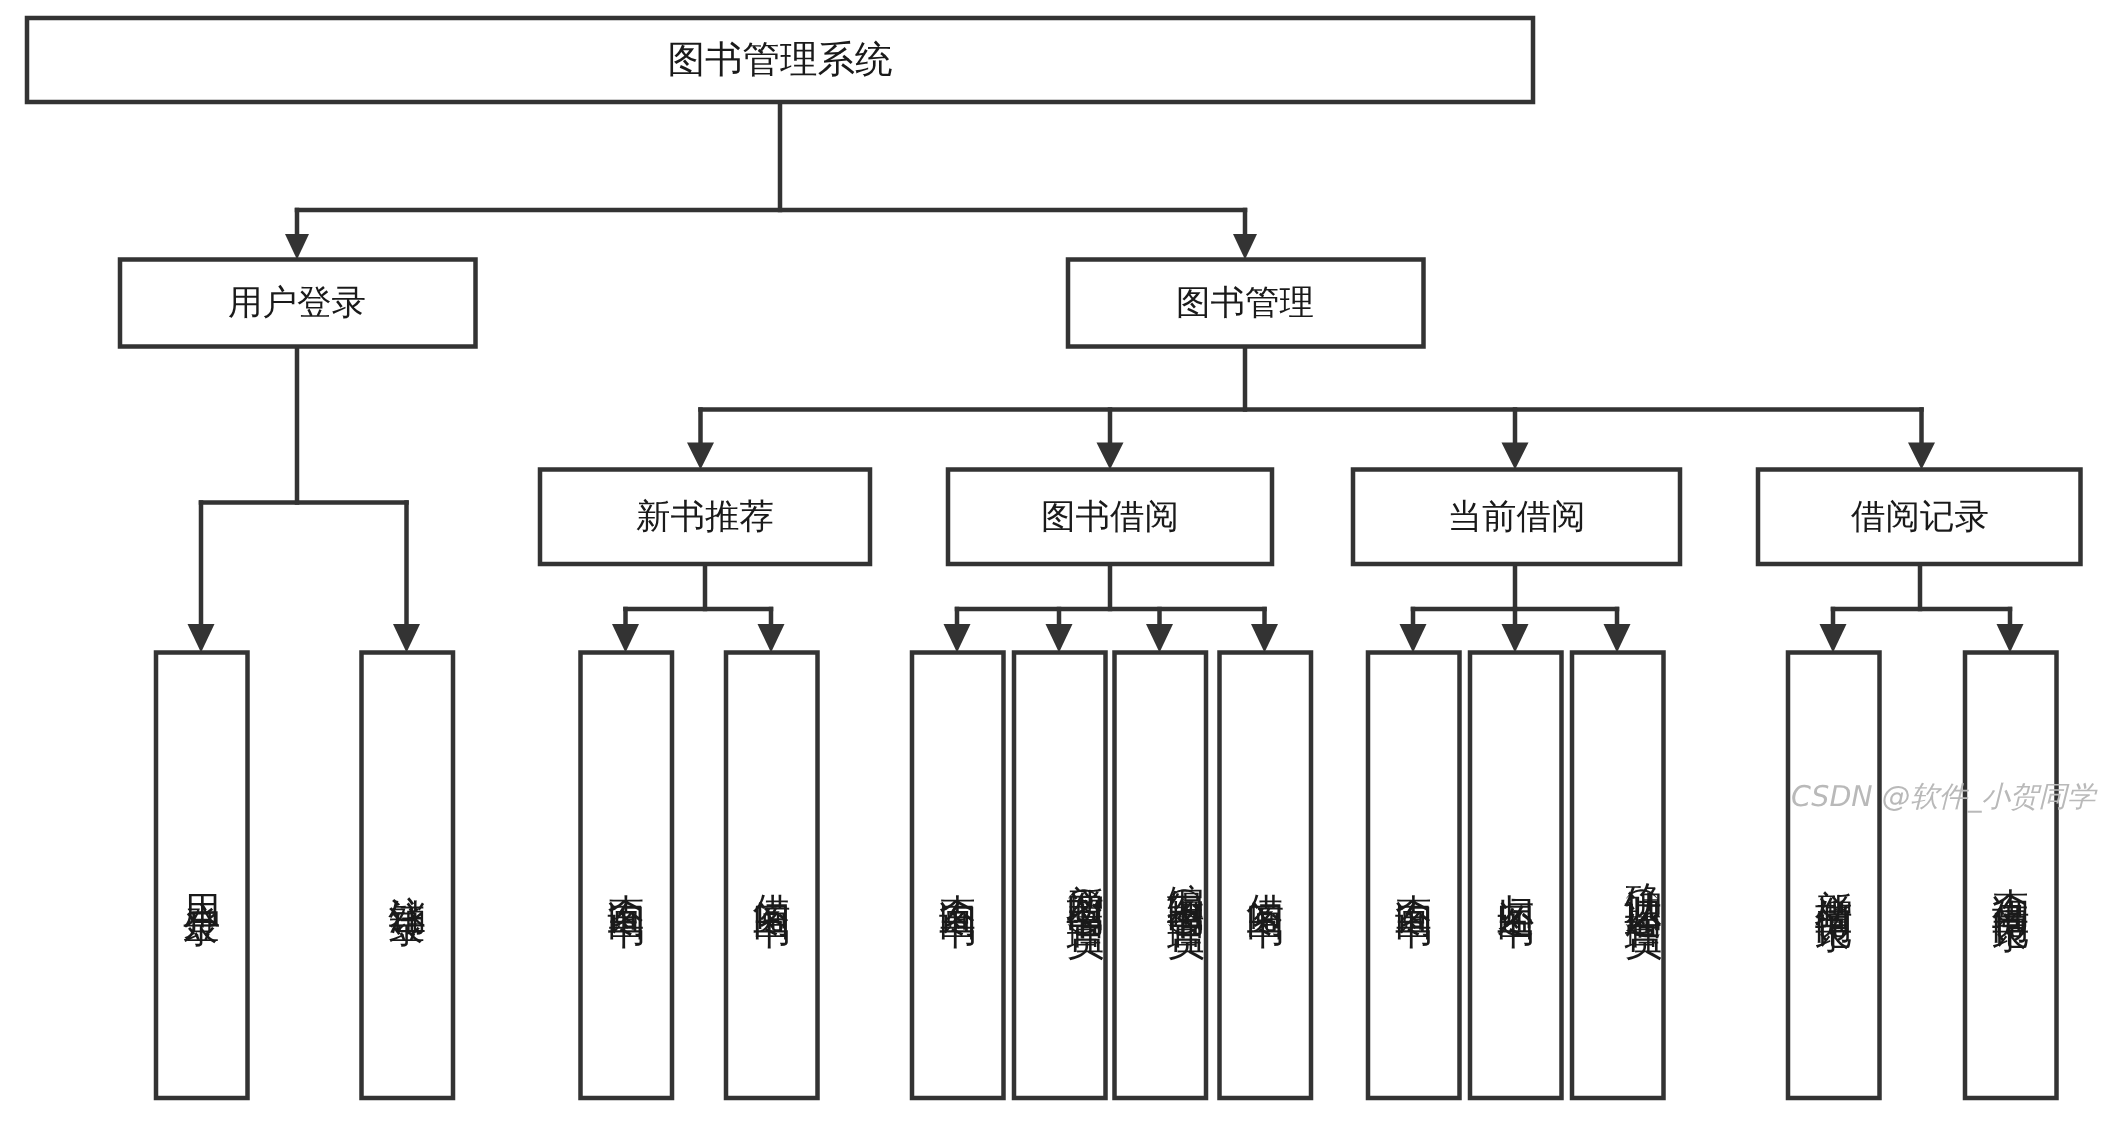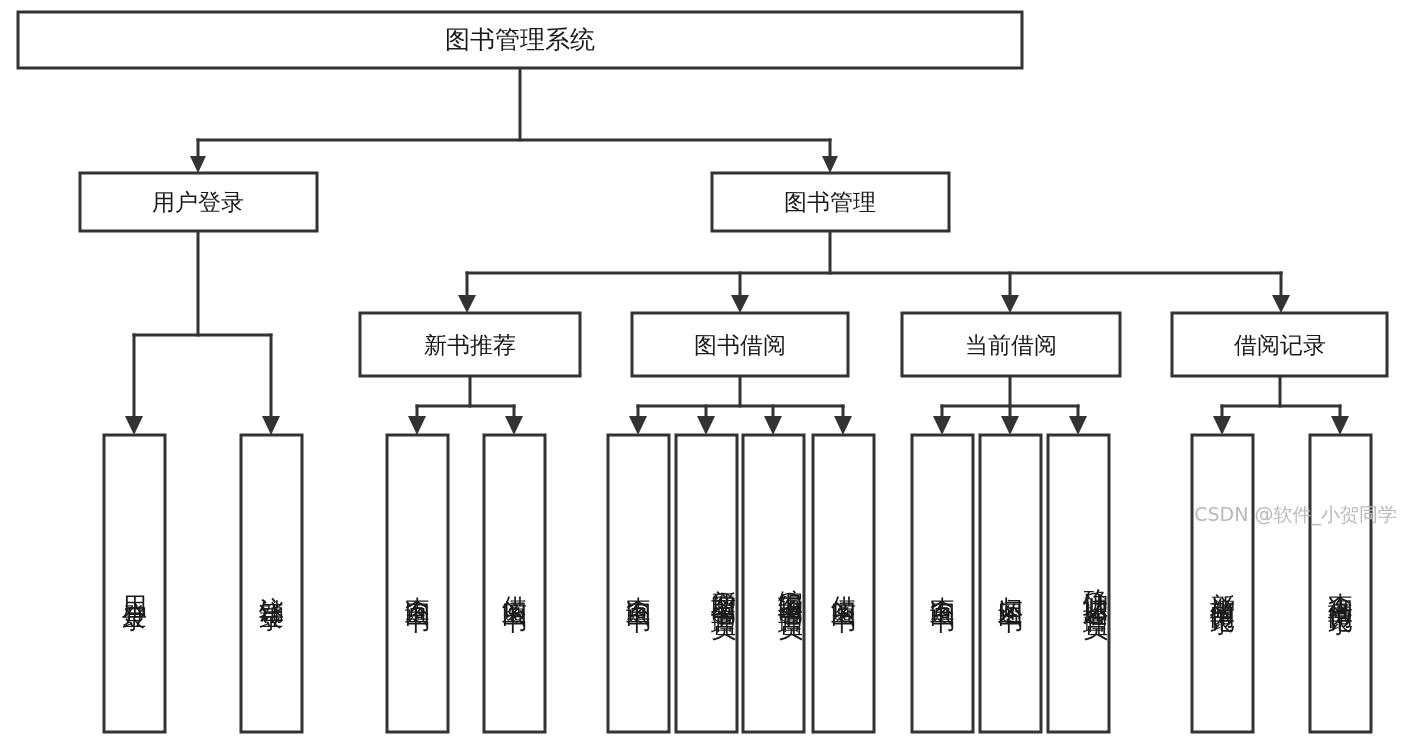--- a/index.html
+++ b/index.html
@@ -38,26 +38,27 @@
     align-items:flex-start;
     justify-content:center;
     white-space:nowrap;
     pointer-events:none;
     user-select:none;
   }
   .leaf-label.center{align-items:center;}
 
   .watermark{
     position:absolute;
-    right:8px;bottom:22px;
+    right:8px;bottom:6px;
     font-family:"DejaVu Sans","Liberation Sans",sans-serif;
     font-size:19px;
     color:#b9b9b9;
     white-space:nowrap;
     user-select:none;
+    font-style:italic;
   }
 </style>
 </head>
 <body>
 
 <div id="diagram-root">
 
   <svg id="flow" viewBox="0 0 1405 747" xmlns="http://www.w3.org/2000/svg">
 
     <g>

